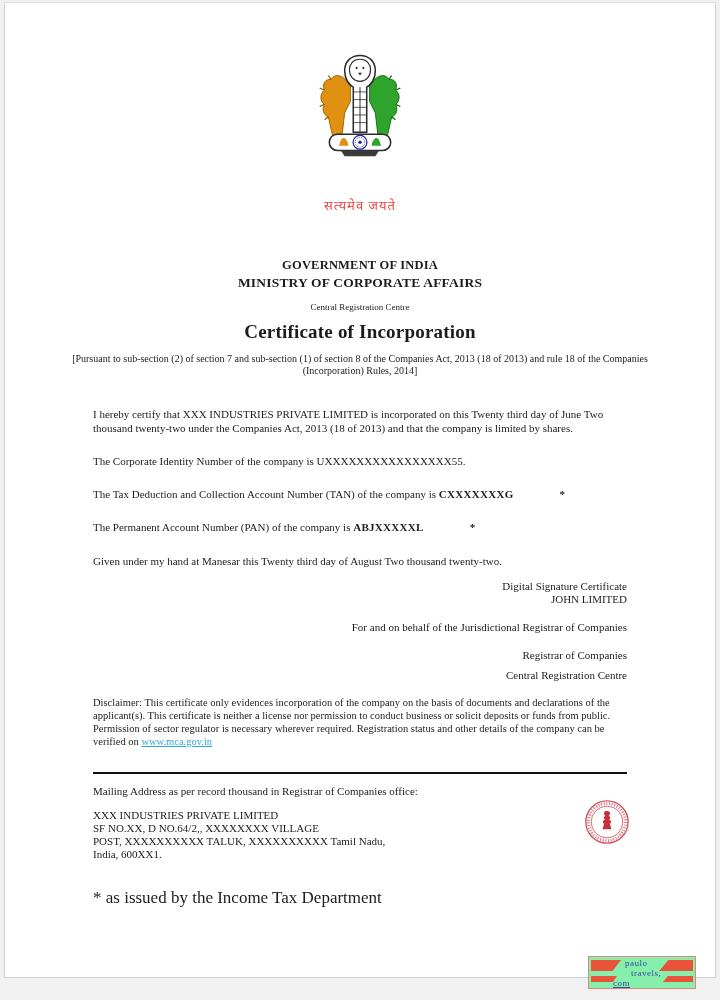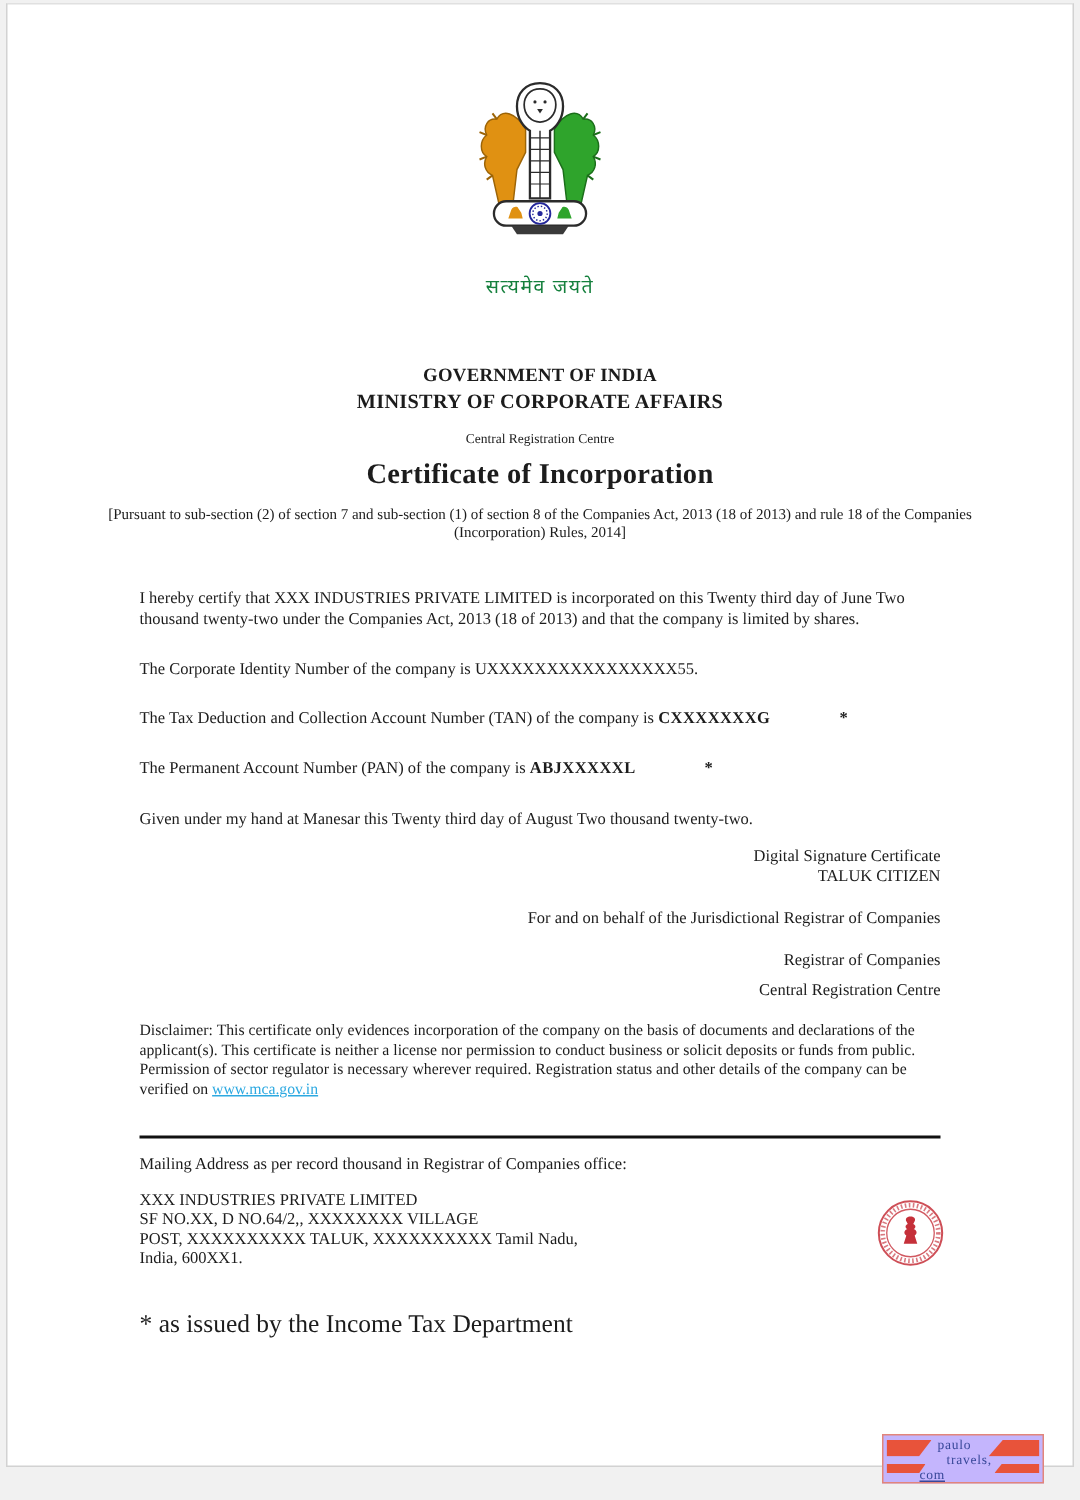--- a/index.html
+++ b/index.html
@@ -18,24 +18,24 @@
     background: #ffffff;
     border: 1px solid #d2d2d2;
     border-top-color: #e0e0e0;
   }
   .content { padding: 0 88px; }
 
   
   .emblem-wrap { margin-top: 50px; text-align: center; }
   .emblem-svg { width: 96px; height: 122px; display: inline-block; }
   .motto {
-    font-family: Liberation Sans, sans-serif;
+    font-family: Liberation Serif, serif;
     font-size: 13px;
-    color: #15803d;
-    margin-top: 1px;
+    color: #ef4444;
+    margin-top: 17px;
     letter-spacing: 1px;
   }
 
   
   .hdr { text-align: center; }
   .gov-line   { margin-top: 44px; font-size: 12.5px; font-weight: bold; letter-spacing: .2px; }
   .min-line   { margin-top: 2px;  font-size: 13.5px; font-weight: bold; letter-spacing: .2px; }
   .crc-line   { margin-top: 11px; font-size: 9px; color: #222; }
   .cert-title { margin-top: 9px;  font-size: 19px; font-weight: bold; letter-spacing: .2px; }
   .pursuant   { margin-top: 10px; font-size: 10px; line-height: 12px; text-align: center; padding: 0 42px; }
@@ -75,21 +75,21 @@
     position: absolute;
     left: 578px; top: 795px;
     width: 48px; height: 48px;
   }
 
   
   .wm-box {
     position: absolute;
     left: 588px; top: 956px;
     width: 108px; height: 33px;
-    background: #c4b5fd;
+    background: #86efac;
     border: 1px solid #e2857b;
     overflow: hidden;
   }
   .wm-shape { position: absolute; background: #e8533a; }
   .wm-tl { left: 2px;  top: 3px;  width: 30px; height: 11px; clip-path: polygon(0 0, 100% 0, 72% 100%, 0 100%); }
   .wm-bl { left: 2px;  top: 19px; width: 26px; height: 6px;  clip-path: polygon(0 0, 100% 0, 84% 100%, 0 100%); }
   .wm-tr { right: 2px; top: 3px;  width: 34px; height: 11px; clip-path: polygon(28% 0, 100% 0, 100% 100%, 0 100%); }
   .wm-br { right: 2px; top: 19px; width: 30px; height: 6px;  clip-path: polygon(16% 0, 100% 0, 100% 100%, 0 100%); }
   .wm-text {
     position: absolute; left: 0; top: 1px; width: 100%;
@@ -154,21 +154,21 @@
     <p class="para p-cin"><span>The Corporate Identity Number of the company is </span><span>UXXXXXXXXXXXXXXXX55</span><span>.</span></p>
 
     <p class="para p-tan"><span>The Tax Deduction and Collection Account Number (TAN) of the company is </span><span class="b">CXXXXXXXG</span><span class="star">*</span></p>
 
     <p class="para p-pan"><span>The Permanent Account Number (PAN) of the company is </span><span class="b">ABJXXXXXL</span><span class="star">*</span></p>
 
     <p class="para p-given">Given under my hand at Manesar this Twenty third day of August Two thousand twenty-two.</p>
 
     <div class="right-block dsc-block">
       <div>Digital Signature Certificate</div>
-      <div>TALUK CITIZEN</div>
+      <div>JOHN LIMITED</div>
     </div>
 
     <div class="right-block behalf-line">For and on behalf of the Jurisdictional Registrar of Companies</div>
     <div class="right-block roc-line">Registrar of Companies</div>
     <div class="right-block crc2-line">Central Registration Centre</div>
 
     <p class="disclaimer"><span>Disclaimer: This certificate only evidences incorporation of the company on the basis of documents and declarations of the applicant(s). This certificate is neither a license nor permission to conduct business or solicit deposits or funds from public. Permission of sector regulator is necessary wherever required. Registration status and other details of the company can be verified on </span><a href="#" class="mca-link">www.mca.gov.in</a></p>
 
     <hr class="rule">
 

